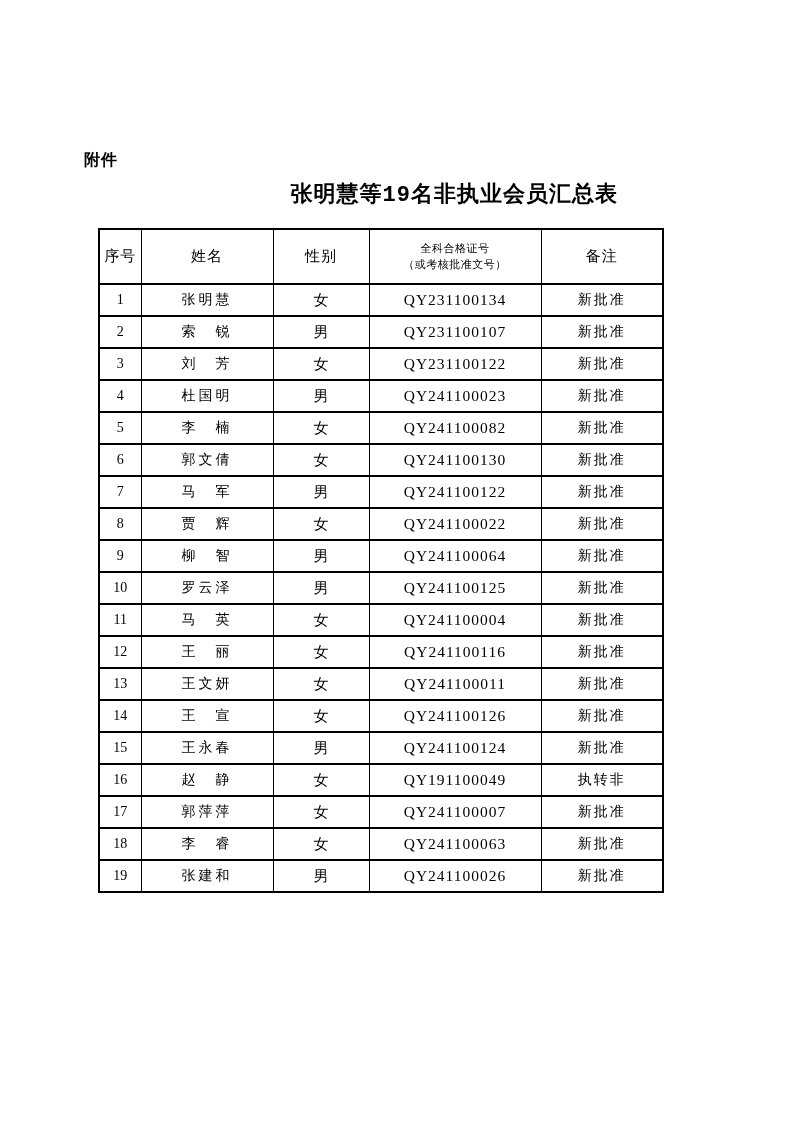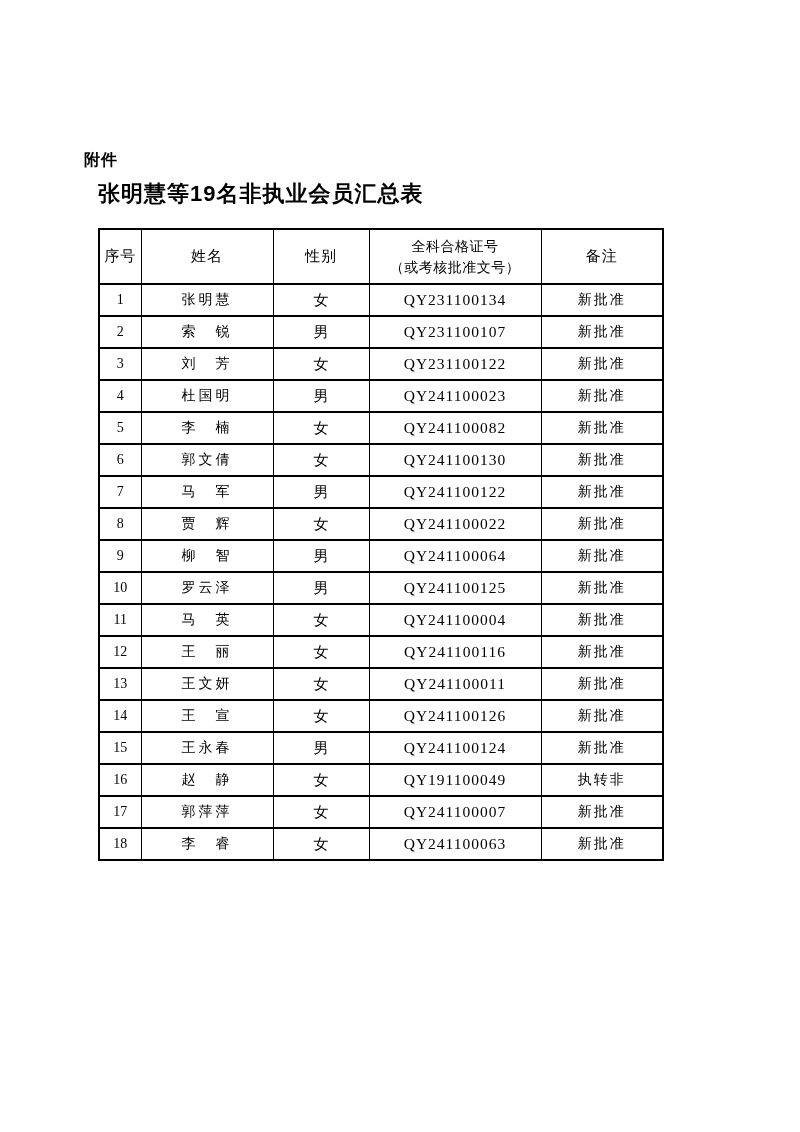--- a/index.html
+++ b/index.html
@@ -19,22 +19,22 @@
     font-family: "Liberation Sans", "DejaVu Sans", sans-serif;
     font-weight: 600;
     font-size: 16px;
     letter-spacing: 1px;
   }
   .doc-title {
     position: absolute;
     left: 98px;
     top: 179px;
     width: 520px;
-    text-align: left;
-    font-family: Liberation Sans, sans-serif;
+    text-align: right;
+    font-family: Liberation Mono, monospace;
     font-weight: 700;
     font-size: 22px;
     letter-spacing: 1px;
     white-space: nowrap;
   }
   table.member-table {
     position: absolute;
     left: 98px;
     top: 228px;
     width: 564px;
@@ -53,21 +53,21 @@
     white-space: nowrap;
   }
   .member-table thead th {
     height: 53px;
     font-family: "Liberation Sans", "DejaVu Sans", sans-serif;
     font-weight: 400;
     font-size: 15px;
     letter-spacing: 1px;
   }
   .member-table thead th.cert-header {
-    font-size: 14px;
+    font-size: 11px;
     line-height: 1.45;
     letter-spacing: 0.5px;
     margin-top: 44px;
   }
   .member-table tbody td { height: 30px; }
   .index-cell {
     font-size: 14px;
     font-family: "Liberation Serif", "DejaVu Serif", serif;
   }
   .name-cell {
@@ -235,14 +235,21 @@
     <td class="cert-cell">QY241100007</td>
     <td class="remark-cell">新批准</td>
   </tr>
       <tr>
     <td class="index-cell">18</td>
     <td class="name-cell">李　睿</td>
     <td class="gender-cell">女</td>
     <td class="cert-cell">QY241100063</td>
     <td class="remark-cell">新批准</td>
   </tr>
+      <tr>
+    <td class="index-cell">19</td>
+    <td class="name-cell">张建和</td>
+    <td class="gender-cell">男</td>
+    <td class="cert-cell">QY241100026</td>
+    <td class="remark-cell">新批准</td>
+  </tr>
     </tbody>
 </table>
 
 </body></html>

